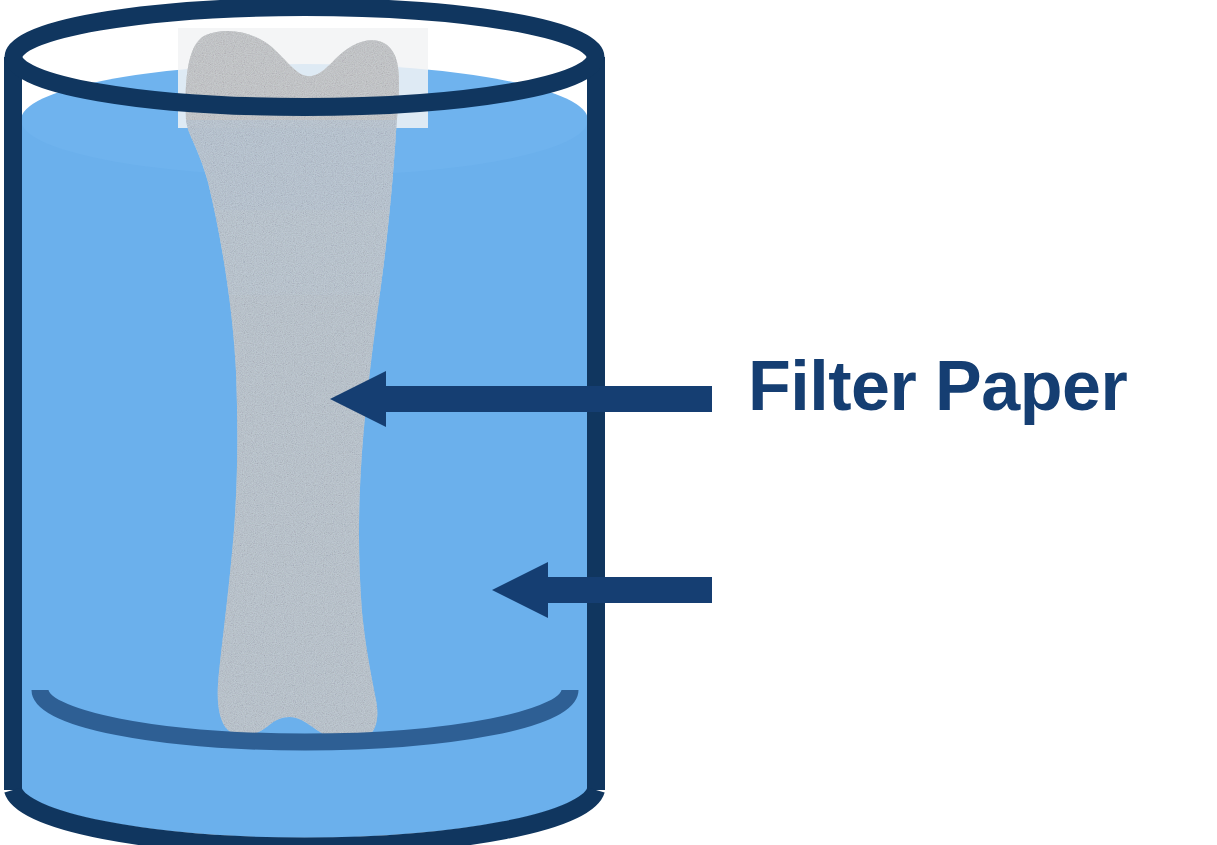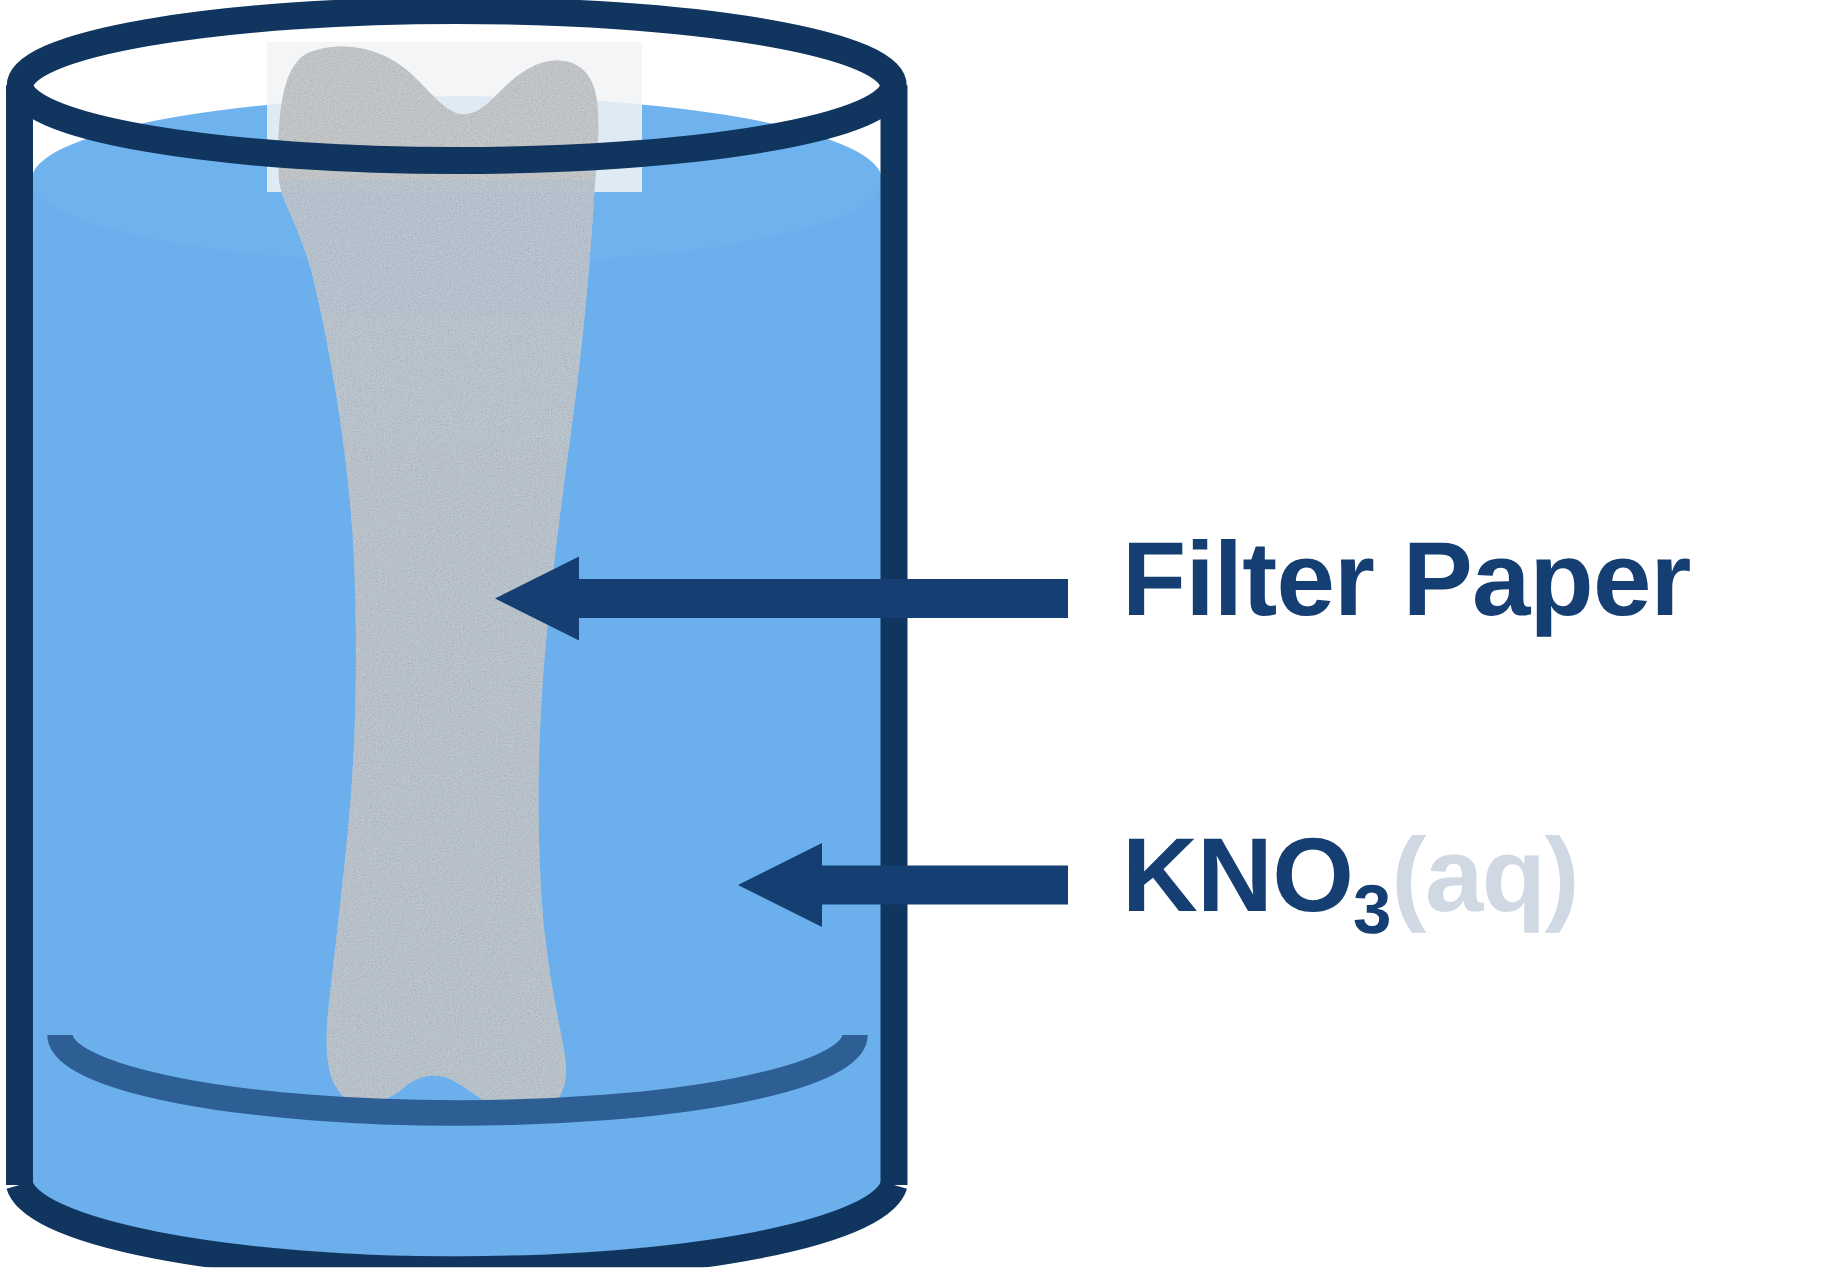--- a/index.html
+++ b/index.html
@@ -158,15 +158,14 @@
 
       <g>
         <rect x="540" y="577" width="172" height="26" fill="#153E72"></rect>
         <polygon points="492,590 548,562 548,618" fill="#153E72"></polygon>
       </g>
     </g>
   </svg>
 
   <div class="label-text" id="label-filter-paper">Filter Paper</div>
 
-  <div class="label-text" id="label-kno3"><span>KNO</span><span class="sub">3</span><span class="aq">(aq)</span></div>
 
 </div>
 
 </body></html>

